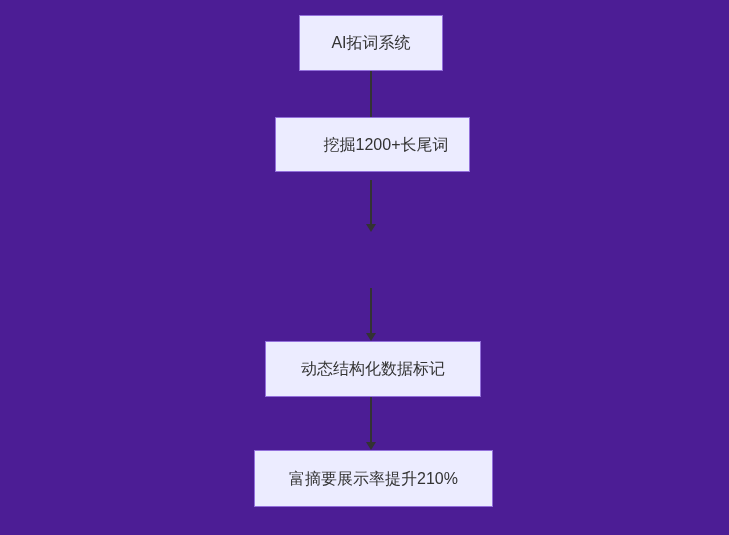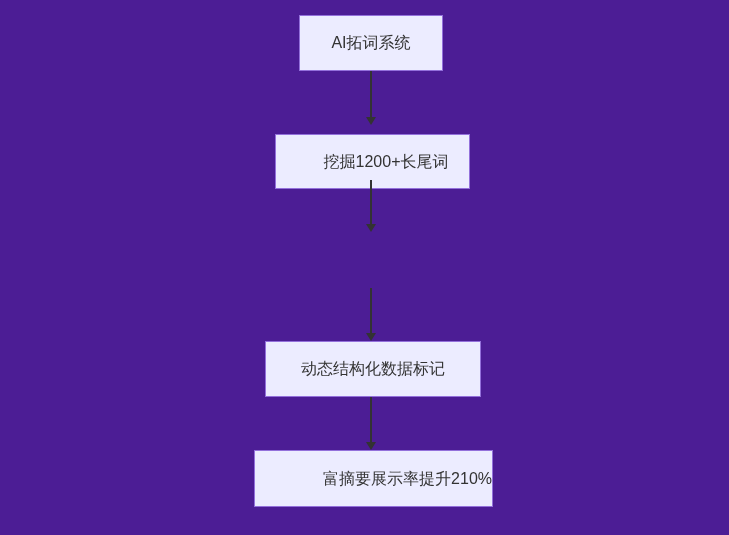--- a/index.html
+++ b/index.html
@@ -22,24 +22,24 @@
     border: 1px solid #9370DB;
     color: #333333;
     font-size: 16px;
     display: flex;
     align-items: center;
     justify-content: center;
     text-align: center;
     line-height: 1.2;
   }
   .node-1 { left: 299px; top: 15px;  width: 144px; height: 56px; }
-  .node-2 { left: 275px; top: 134px; width: 195px; height: 55px; padding-left: 27px; }
+  .node-2 { left: 275px; top: 117px; width: 195px; height: 55px; padding-left: 27px; }
   .node-3 { left: 261px; top: 232px; width: 223px; height: 56px; }
   .node-4 { left: 265px; top: 341px; width: 216px; height: 56px; text-align: right; }
-  .node-5 { left: 254px; top: 450px; width: 239px; height: 57px; justify-content: flex-end; }
+  .node-5 { left: 254px; top: 450px; width: 239px; height: 57px; }
 
   .edge {
     position: absolute;
     left: 365px;
     width: 12px;
   }
   .edge-1 { top: 71px;  height: 54px; }
   .edge-2 { top: 180px; height: 52px; }
   .edge-3 { top: 288px; height: 53px; }
   .edge-4 { top: 397px; height: 53px; }

